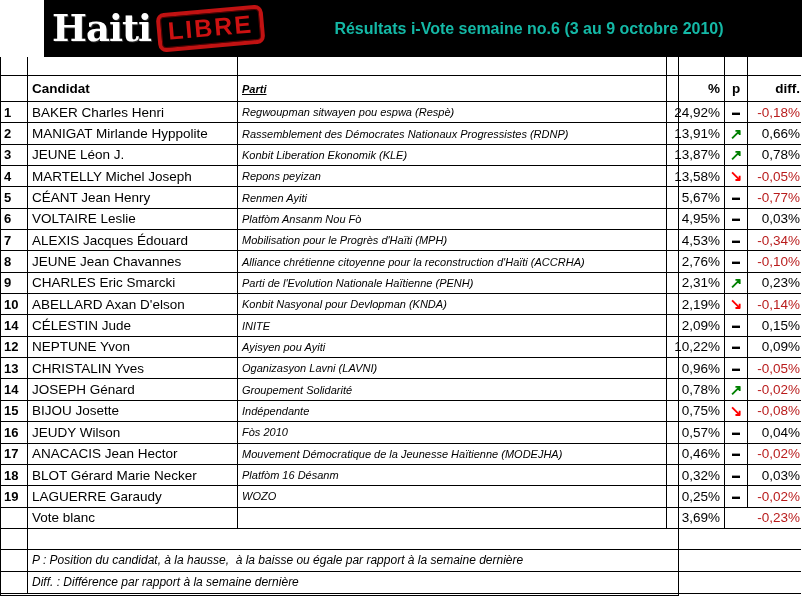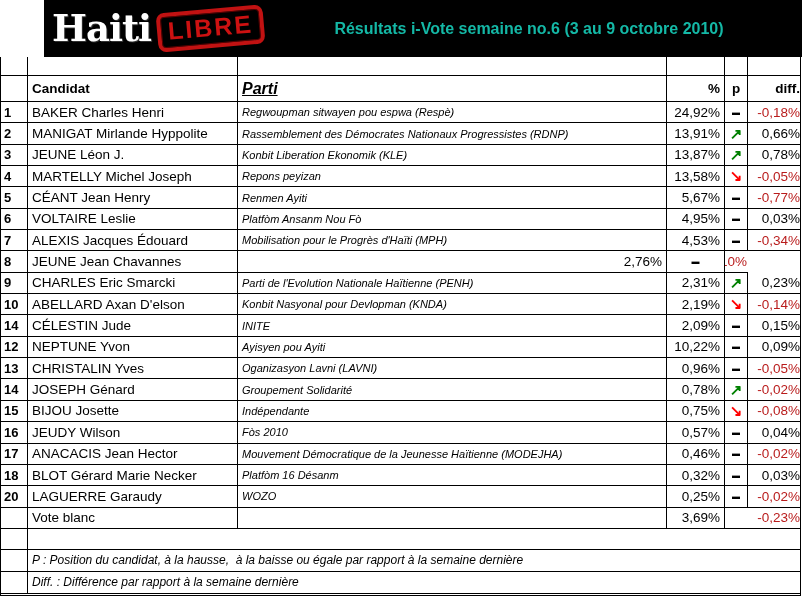--- a/index.html
+++ b/index.html
@@ -11,40 +11,40 @@
           display:flex;align-items:center;margin-left:44px;}
   .logo{display:flex;align-items:center;margin-left:8px;width:190px;flex:0 0 auto;}
   .logo-haiti{font-family:"DejaVu Serif",serif;font-weight:bold;font-size:37px;
               color:#fff;letter-spacing:-1px;line-height:1;text-shadow:1px 1px 0 #333;}
   .stamp{margin-left:6px;transform:rotate(-5deg);border:4px solid #c11212;border-radius:8px;
          padding:1px 7px 2px 7px;color:#cc1111;font-weight:bold;font-size:25px;
          letter-spacing:2px;line-height:1.1;box-shadow:0 0 0 1px #5a0000 inset;}
   .bar-title{flex:1;text-align:center;color:#14b8a6;font-weight:bold;font-size:16px;
              padding-right:30px;}
   
-  .tbl{position:absolute;top:57px;left:0;width:801px;height:539px;
+  .tbl{position:absolute;top:57px;left:0;width:679px;height:539px;
        border:1px solid #000;border-top:none;box-sizing:border-box;background:#fff;}
   .trow{display:grid;grid-template-columns:27px 210px 429px 58px 23px 53px;}
   .nrow{display:grid;grid-template-columns:27px 773px;}
   .c{border-right:1px solid #000;border-bottom:1px solid #000;display:flex;
      align-items:center;overflow:hidden;white-space:nowrap;box-sizing:border-box;}
   .trow .c:last-child,.nrow .c:last-child{border-right:none;}
   .spacer{height:19px;}
   .hrow{height:26px;}
   .drow{height:21.35px;}
   .erow{height:21px;}
   .note{height:22px;}
   .num{font-weight:bold;font-size:13px;padding-left:3px;}
   .cand{font-size:13.5px;padding-left:4px;}
   .parti{font-style:italic;font-size:11px;padding-left:4px;}
   .pct{font-size:13.5px;justify-content:flex-end;padding-right:4px;}
   .pos{justify-content:center;}
   .diff{font-size:13.5px;justify-content:flex-end;padding-right:1px;}
   .hrow .cand{font-weight:bold;}
-  .hrow .parti{font-weight:bold;font-size:16px;text-decoration:underline;}
+  .hrow .parti{font-weight:bold;font-size:11px;text-decoration:underline;}
   .hrow .pct,.hrow .diff{font-weight:bold;}
   .hrow .pos{font-weight:bold;font-size:13.5px;}
   .neg{color:#b91c1c;}
   .pos-up{color:#008000;font-weight:bold;font-size:15px;}
   .pos-down{color:#ff0000;font-weight:bold;font-size:15px;}
   .pos-equal{color:#000;font-size:8px;}
   .noR{border-right:none !important;}
   .note-text{font-style:italic;font-size:12px;padding-left:4px;white-space:pre;}
 </style>
 </head>
@@ -147,20 +147,21 @@
     <div class="c parti">Mobilisation pour le Progrès d'Haïti (MPH)</div>
     <div class="c pct">4,53%</div>
     <div class="c pos">
             <span class="pos-equal">▬</span>
           </div>
     <div class="c diff neg">-0,34%</div>
   </div>
         <div class="trow drow">
     <div class="c num">8</div>
     <div class="c cand">JEUNE Jean Chavannes</div>
+    <div class="c parti">Alliance chrétienne citoyenne pour la reconstruction d'Haïti (ACCRHA)</div>
     <div class="c pct">2,76%</div>
     <div class="c pos">
             <span class="pos-equal">▬</span>
           </div>
     <div class="c diff neg">-0,10%</div>
   </div>
         <div class="trow drow">
     <div class="c num">9</div>
     <div class="c cand">CHARLES Eric Smarcki</div>
     <div class="c parti">Parti de l'Evolution Nationale Haïtienne (PENH)</div>
@@ -254,21 +255,21 @@
     <div class="c num">18</div>
     <div class="c cand">BLOT Gérard Marie Necker</div>
     <div class="c parti">Platfòm 16 Désanm</div>
     <div class="c pct">0,32%</div>
     <div class="c pos">
             <span class="pos-equal">▬</span>
           </div>
     <div class="c diff">0,03%</div>
   </div>
         <div class="trow drow">
-    <div class="c num">20</div>
+    <div class="c num">19</div>
     <div class="c cand">LAGUERRE Garaudy</div>
     <div class="c parti">WOZO</div>
     <div class="c pct">0,25%</div>
     <div class="c pos">
             <span class="pos-equal">▬</span>
           </div>
     <div class="c diff neg">-0,02%</div>
   </div>
         <div class="trow drow">
     <div class="c num"></div>

